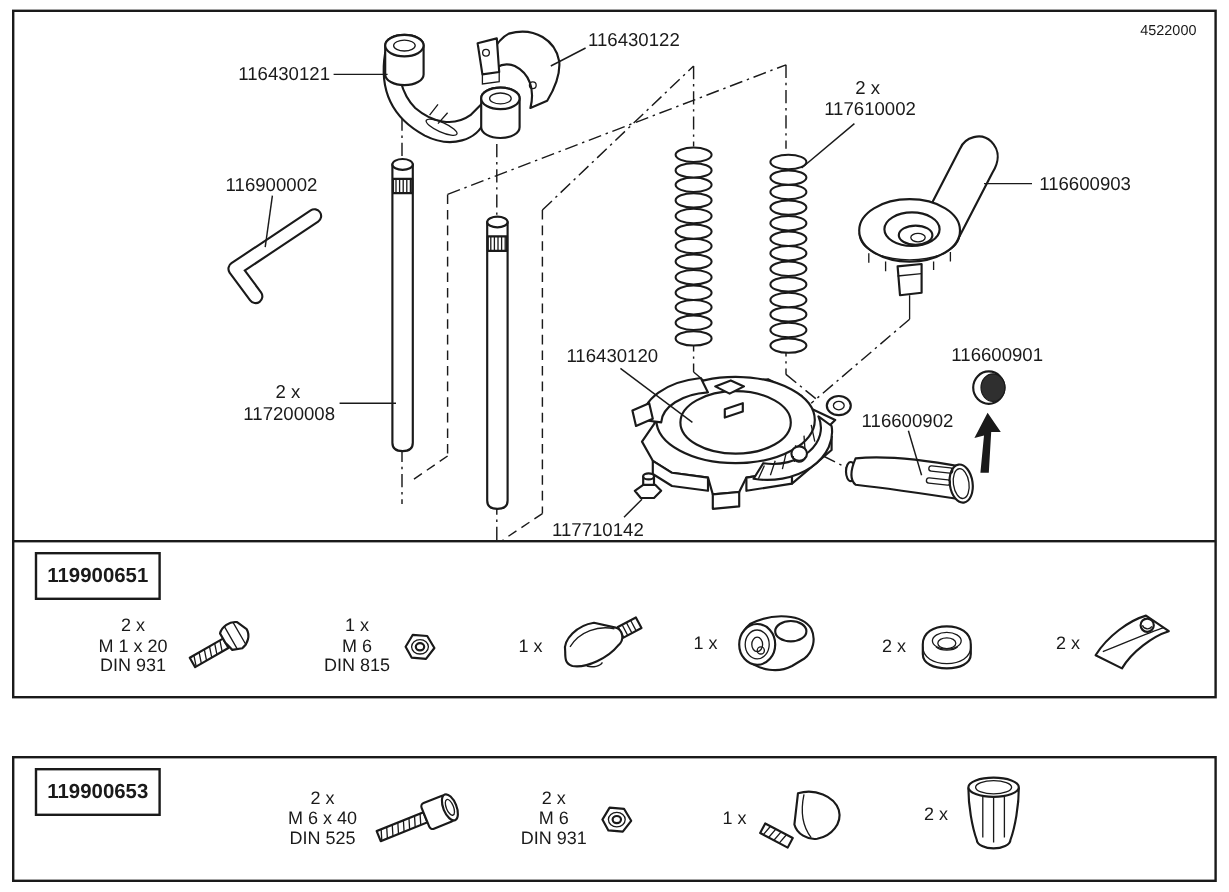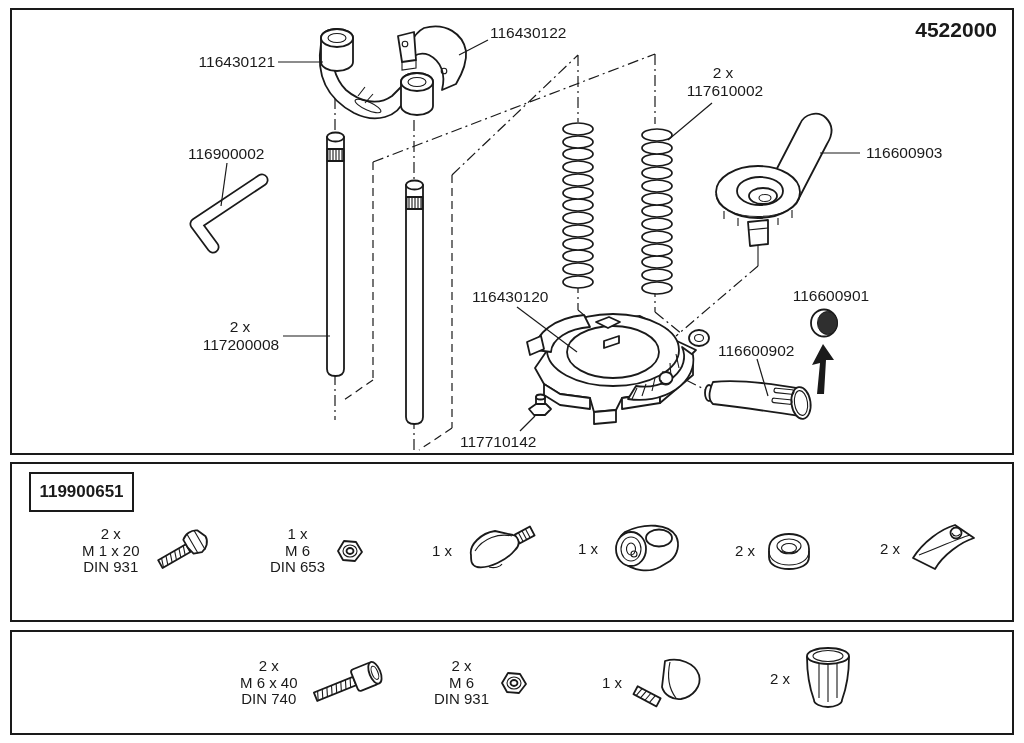--- a/index.html
+++ b/index.html
@@ -1,21 +1,21 @@
 <!DOCTYPE html>
 <html><head>
 <meta charset="utf-8">
 <style>
   html,body{margin:0;padding:0;background:#fff;font-family:"Liberation Sans",sans-serif;color:#1a1a1a;}
   .page{position:relative;width:1024px;height:743px;background:#fff;overflow:hidden;}
   .frame{position:absolute;border:2px solid #1a1a1a;background:#fff;box-sizing:border-box;}
   .frame-diagram{left:10px;top:8px;width:1004px;height:447px;}
-  .frame-kit1{left:10px;top:462px;width:1004px;height:160px;}
+  .frame-kit1{left:10px;top:450px;width:1004px;height:132px;}
   .frame-kit2{left:10px;top:630px;width:1004px;height:105px;}
-  .doc-number{position:absolute;top:8px;right:15px;font-size:21px;font-weight:bold;}
+  .doc-number{position:absolute;top:8px;right:15px;font-size:12px;}
   .kit-code-box{position:absolute;left:17px;top:8px;width:105px;height:40px;border:2px solid #1a1a1a;
     display:flex;align-items:center;justify-content:center;font-weight:bold;font-size:17px;box-sizing:border-box;}
   .kit-item{position:absolute;display:flex;align-items:center;gap:9px;height:62px;}
   .kit-text{text-align:center;font-size:15px;line-height:16.5px;white-space:nowrap;}
   svg{display:block;}
   .wht{stroke:#1a1a1a;fill:#fff;stroke-width:1.8;stroke-linejoin:round;}
   .thin{stroke:#1a1a1a;fill:none;stroke-width:1.1;}
   .lead{stroke:#1a1a1a;fill:none;stroke-width:1.2;}
   .dd{stroke:#1a1a1a;fill:none;stroke-width:1.2;stroke-dasharray:11 4 2 4;}
   .dash{stroke:#1a1a1a;fill:none;stroke-width:1.2;stroke-dasharray:8 5;}
@@ -217,21 +217,21 @@
           <path class="wht" d="M40,17 C44,13 52,12 57,16 L61,25 C61,31 56,36 50,37 L42,34 L40,26 Z"></path>
           <path class="thin" d="M46,14 L46,36 M54,14.5 L54,36.5"></path>
         </g>
       </svg>
     </div>
 
     <div class="kit-item" style="left:258px;top:56px;">
       <div class="kit-text">
         <div>1 x</div>
         <div>M 6</div>
-        <div>DIN 653</div>
+        <div>DIN 815</div>
       </div>
       <svg width="32" height="30" viewBox="0 0 32 30">
         <path class="wht" d="M4,15 L10,5 L22,6 L28,16 L21,25 L9,24 Z"></path>
         <ellipse class="thin" cx="16" cy="15" rx="7" ry="6"></ellipse>
         <ellipse class="wht" cx="16" cy="15" rx="3.5" ry="3"></ellipse>
       </svg>
     </div>
 
     <div class="kit-item" style="left:420px;top:56px;">
       <div class="kit-text">
@@ -282,26 +282,29 @@
       <svg width="70" height="58" viewBox="0 0 70 58">
         <path class="wht" d="M4,38 C14,22 32,9 46,5 L65,18 C52,22 34,35 26,49 Z"></path>
         <path class="thin" d="M10,35 C26,29 48,19 61,15"></path>
         <circle class="wht" cx="47" cy="13" r="5.5"></circle>
         <path class="thin" d="M43,13 A4.5,4.5 0 0 0 51,14"></path>
       </svg>
     </div>
   </div>
 
   <div class="frame frame-kit2">
+    <div class="kit-code-box">
+      <span>119900653</span>
+    </div>
 
     <div class="kit-item" style="left:228px;top:20px;">
       <div class="kit-text">
         <div>2 x</div>
         <div>M 6 x 40</div>
-        <div>DIN 740</div>
+        <div>DIN 525</div>
       </div>
       <svg width="88" height="58" viewBox="0 0 88 58">
         <g transform="rotate(-22 44 29)">
           <path class="wht" d="M6,24 H48 V33 H6 Z"></path>
           <path class="thin" d="M10,24 l-3,9 M15,24 l-3,9 M20,24 l-3,9 M25,24 l-3,9 M30,24 l-3,9 M35,24 l-3,9 M40,24 l-3,9 M45,24 l-3,9"></path>
           <rect class="wht" x="48" y="17" width="22" height="23" rx="3"></rect>
           <ellipse class="wht" cx="70" cy="28.5" rx="5.5" ry="11.5"></ellipse>
           <ellipse class="thin" cx="70" cy="28.5" rx="3" ry="7"></ellipse>
         </g>
       </svg>

